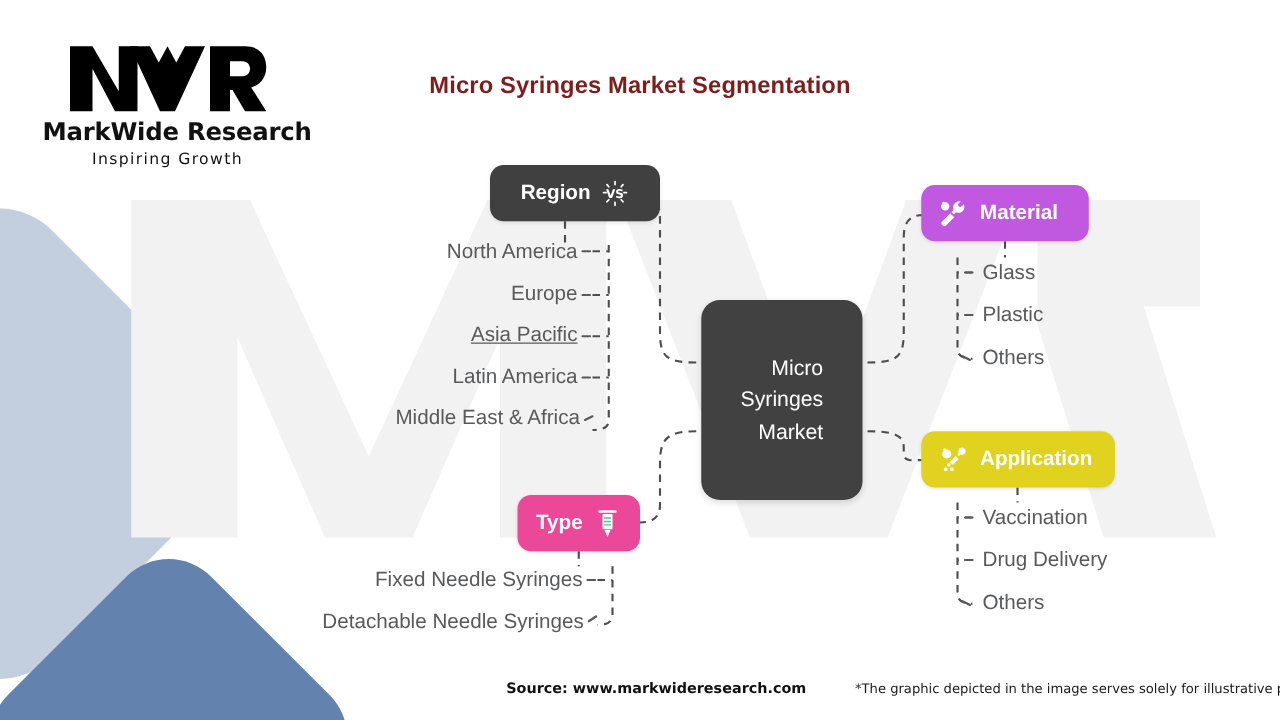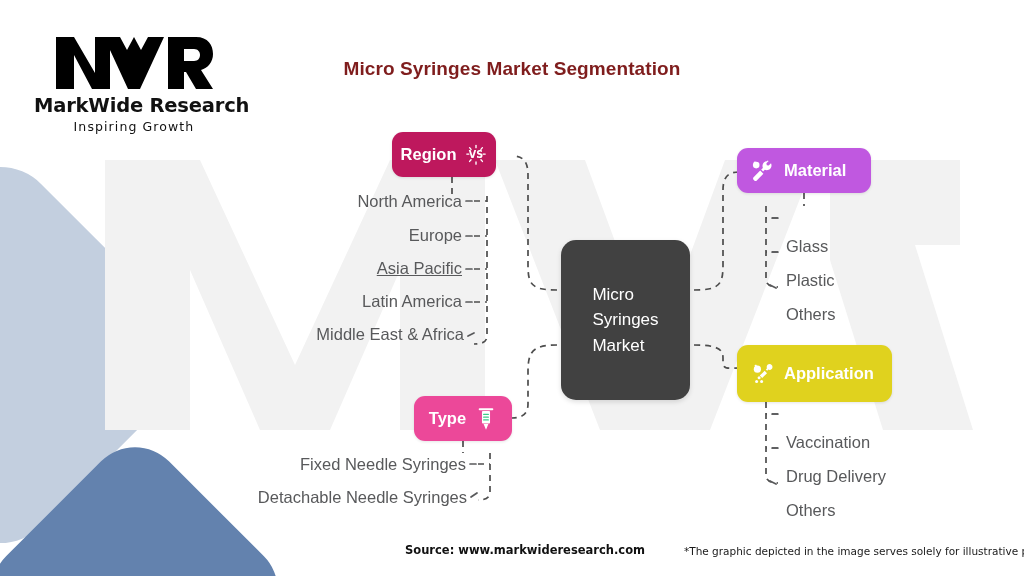--- a/index.html
+++ b/index.html
@@ -116,74 +116,74 @@
   .pill .pill-label { white-space: nowrap; }
   .pill .pill-icon {
     display: flex;
     align-items: center;
     justify-content: center;
     flex: 0 0 auto;
     text-align: right;
   }
 
   #pill-region {
-    left: 392px; top: 132px; width: 104px; height: 45px;
-    background: #be185d;
+    left: 392px; top: 132px; width: 136px; height: 45px;
+    background: #404040;
     justify-content: center;
     gap: 9px;
     padding: 0 10px;
   }
   #pill-material {
     left: 737px; top: 148px; width: 134px; height: 45px;
     background: #c058e0;
     justify-content: flex-start;
     gap: 9px;
     padding: 0 14px;
   }
   #pill-type {
     left: 414px; top: 396px; width: 98px; height: 45px;
     background: #ec4899;
     justify-content: center;
     gap: 9px;
     padding: 0 10px;
   }
   #pill-application {
-    left: 737px; top: 345px; width: 155px; height: 57px;
+    left: 737px; top: 345px; width: 155px; height: 45px;
     background: #e0d21e;
     justify-content: flex-start;
     gap: 9px;
     padding: 0 14px;
   }
 
   
   #center-node {
     position: absolute;
     left: 561px; top: 240px;
     width: 129px; height: 160px;
     background: #414141;
     border-radius: 15px;
     display: flex;
     align-items: center;
     justify-content: center;
-    text-align: left;
+    text-align: right;
     color: #ffffff;
     font-size: 17px;
     line-height: 1.48;
     box-shadow: 0 2px 5px rgba(0,0,0,0.13);
   }
 
   
   .leaf {
     position: absolute;
     font-size: 16.5px;
     color: #58595b;
     white-space: nowrap;
   }
   .leaf-right { text-align: right; }
-  .leaf-left  { text-align: center; margin-top: 28px; }
+  .leaf-left  { text-align: center; }
 
   
   .source {
     position: absolute;
     left: 405px;
     top: 543px;
     font-family: "DejaVu Sans", sans-serif;
     font-size: 11.5px;
     font-weight: bold;
     color: #111111;

